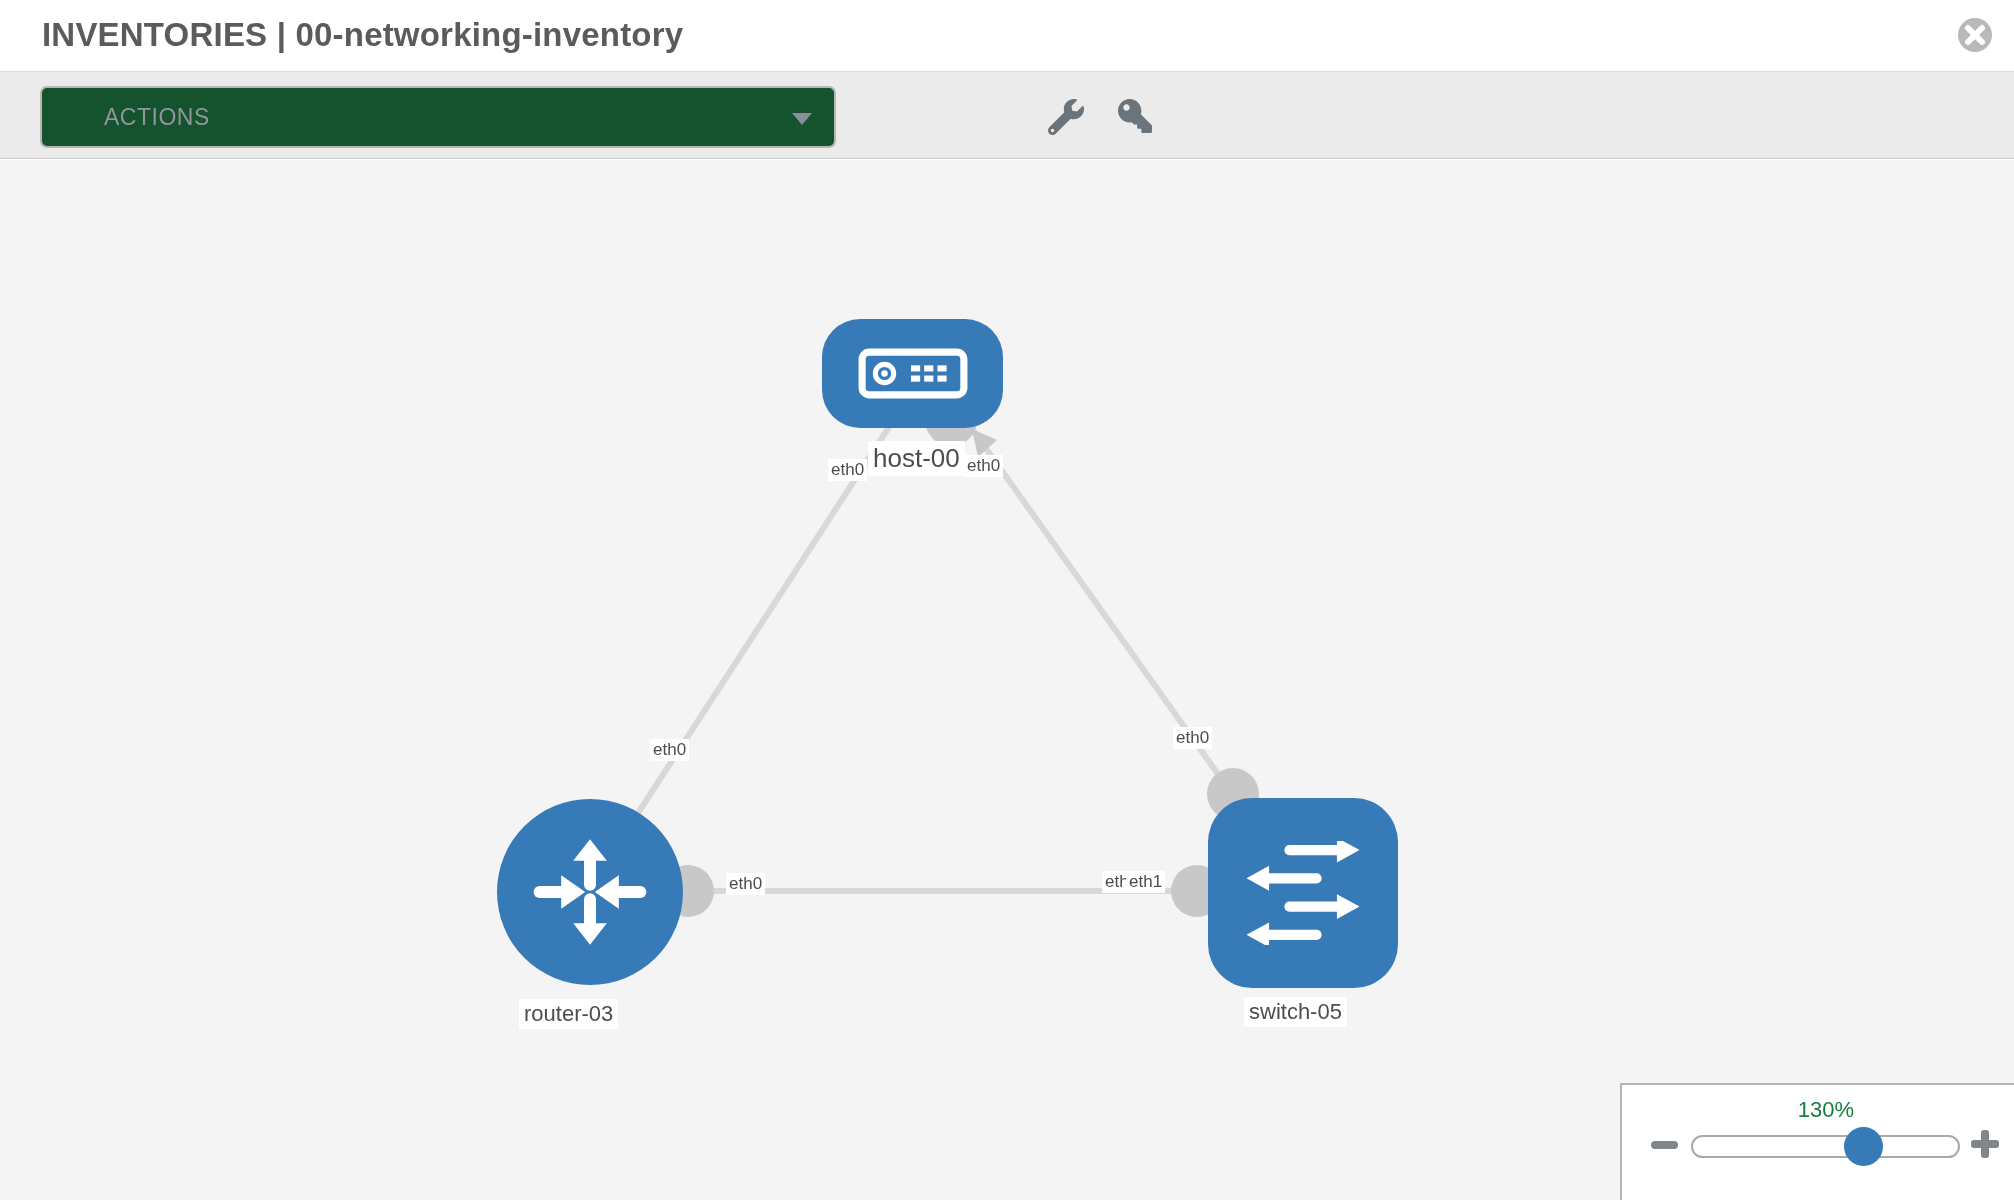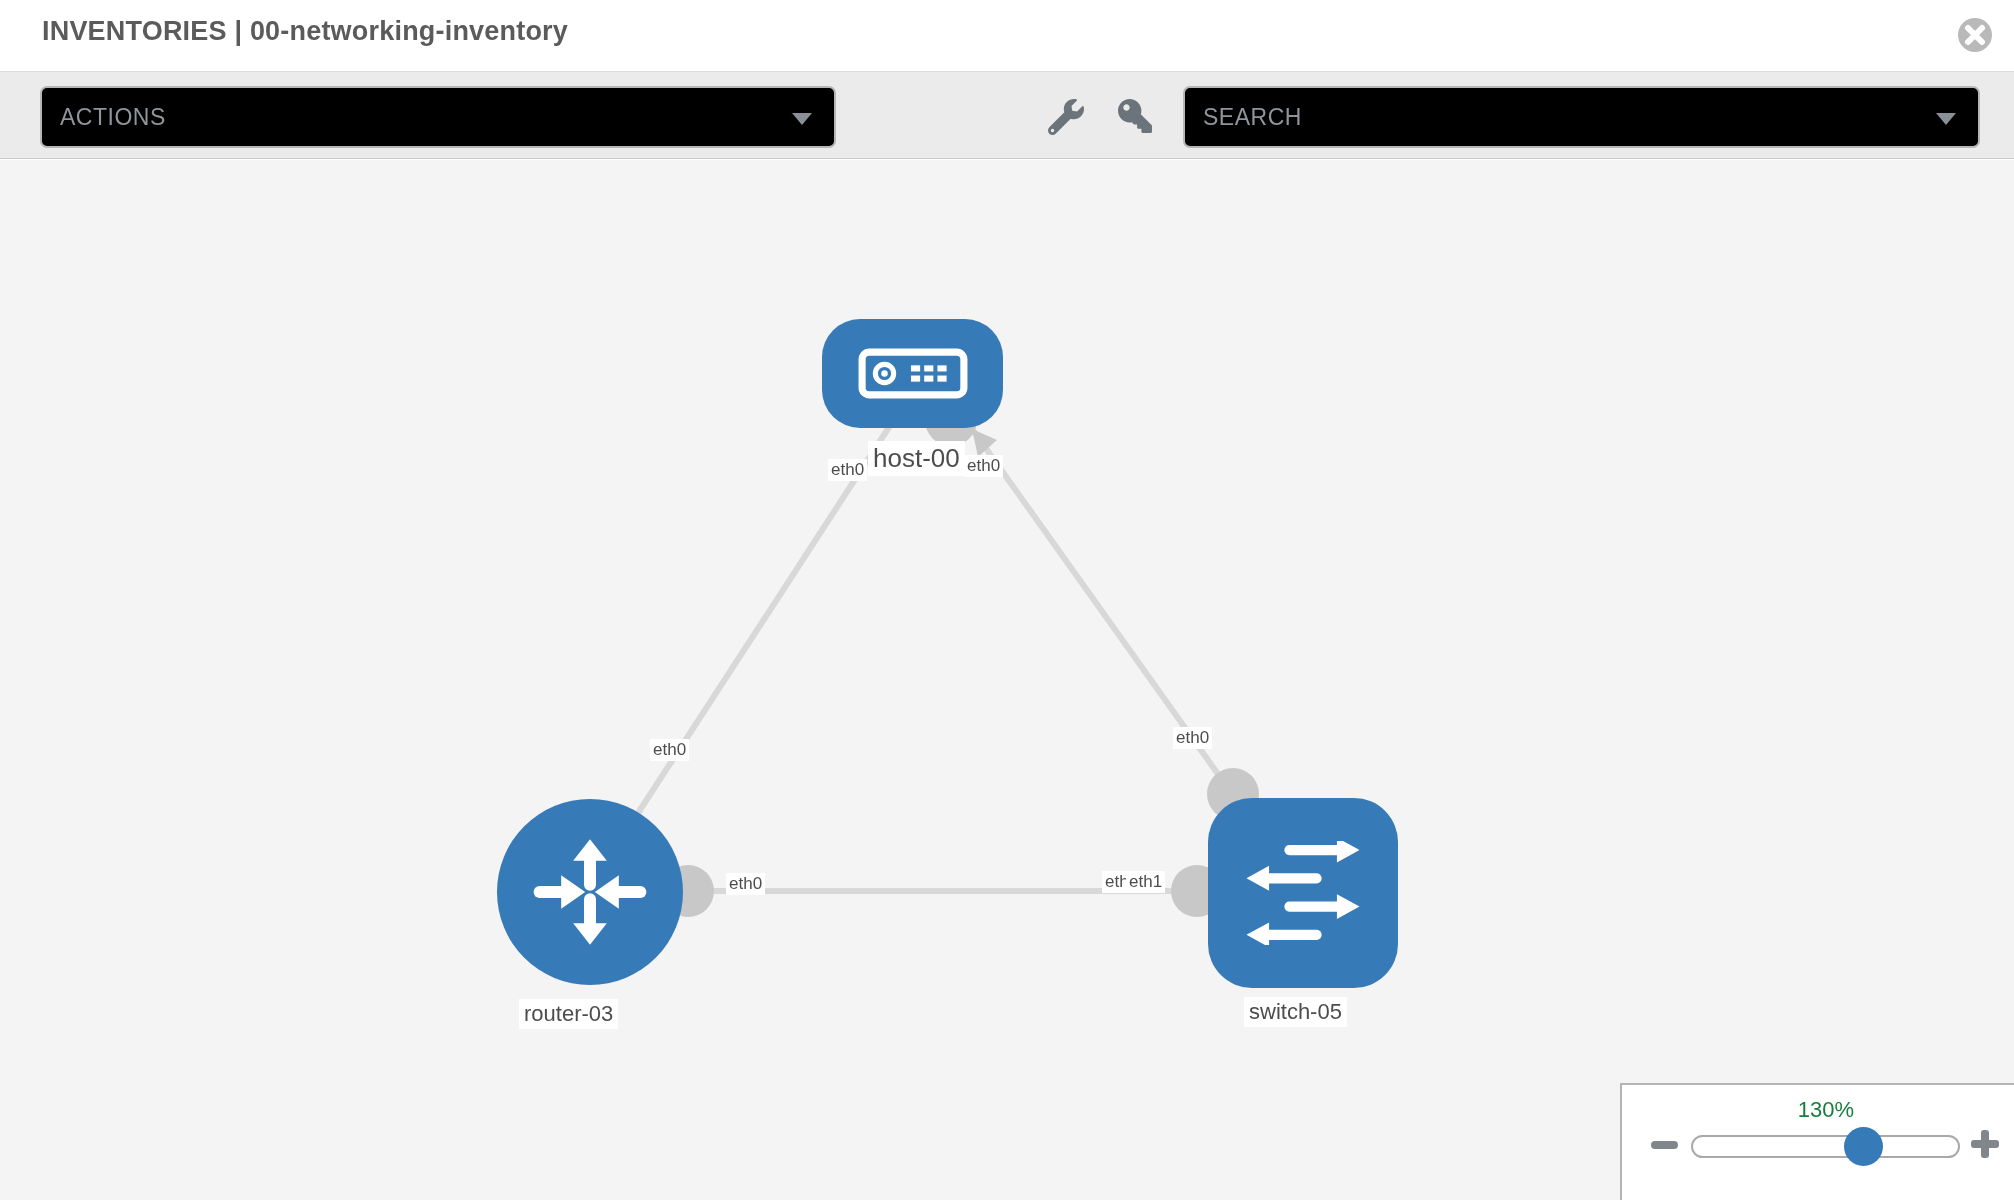--- a/index.html
+++ b/index.html
@@ -1,28 +1,28 @@
 <!DOCTYPE html>
 <html><head>
 <meta charset="utf-8">
 <style>
   * { margin:0; padding:0; box-sizing:border-box; }
   html,body { width:2014px; height:1200px; overflow:hidden;
     font-family:"Liberation Sans","DejaVu Sans",sans-serif; background:#fff; }
 
   
   .header { position:absolute; left:0; top:0; width:2014px; height:71px; background:#ffffff; }
-  .page-title { position:absolute; left:42px; top:16px; font-size:27px; font-weight:bold; color:#5b5b5b; letter-spacing:0.2px; }
+  .page-title { position:absolute; left:42px; top:16px; font-size:33px; font-weight:bold; color:#5b5b5b; letter-spacing:0.2px; }
   .close-btn { position:absolute; right:20px; top:16px; width:38px; height:38px; cursor:pointer; }
 
   
   .toolbar { position:absolute; left:0; top:71px; width:2014px; height:88px;
     background:#ebebeb; border-top:1px solid #dcdcdc; border-bottom:1px solid #c9c9c9; }
-  .dropdown { position:absolute; top:14px; height:62px; background:#000000;
-    border:2px solid #b7b7b7; border-radius:7px; display:flex; align-items:center; cursor:pointer; }
+  .dropdown { position:absolute; top:14px; height:62px; background:#14532d;
+    border:2px solid #b7b7b7; border-radius:7px; display:flex; align-items:center; cursor:pointer;padding-left:44px; }
   .dropdown.actions { left:40px; width:796px; }
   .dropdown.search  { left:1183px; width:797px; }
   .dropdown .dd-label { margin-left:18px; font-size:23px; color:#8f959b; letter-spacing:0.5px; }
   .caret { position:absolute; right:22px; top:25px; width:0; height:0;
     border-left:10px solid transparent; border-right:10px solid transparent; border-top:12px solid #8a9098; }
   .tool-btn { position:absolute; top:27px; width:36px; height:36px; cursor:pointer; }
   .tool-btn.wrench { left:1048px; }
   .tool-btn.key { left:1118px; }
 
   
@@ -88,24 +88,20 @@
     <svg width="36" height="36" viewBox="0 0 512 512">
       <path fill="#6b737b" d="M507.73 109.1c-2.24-9.03-13.54-12.09-20.12-5.51l-74.36 74.36-67.88-11.31-11.31-67.88 74.36-74.36c6.62-6.62 3.43-17.9-5.66-20.16-47.38-11.74-99.55.91-136.58 37.93-39.64 39.64-50.55 97.1-34.05 147.2L18.74 402.76c-24.99 24.99-24.99 65.51 0 90.5 24.99 24.99 65.51 24.99 90.5 0l213.21-213.21c50.12 16.71 107.47 5.68 147.37-34.22 37.07-37.07 49.7-89.32 37.91-136.73zM64 472c-13.25 0-24-10.75-24-24 0-13.26 10.75-24 24-24s24 10.74 24 24c0 13.25-10.75 24-24 24z"></path>
     </svg>
   </div>
   <div class="tool-btn key">
     <svg width="34" height="34" viewBox="0 0 512 512" style="transform:scaleX(-1);">
       <path fill="#6b737b" d="M512 176.001C512 273.203 433.202 352 336 352c-11.22 0-22.19-1.062-32.827-3.069l-24.012 27.014A23.999 23.999 0 0 1 261.223 384H224v40c0 13.255-10.745 24-24 24h-40v40c0 13.255-10.745 24-24 24H24c-13.255 0-24-10.745-24-24v-78.059c0-6.365 2.529-12.47 7.029-16.971l161.802-161.802C163.108 213.814 160 195.271 160 176 160 78.798 238.797.001 335.999 0 433.488-.001 512 78.511 512 176.001zM336 128c0 26.51 21.49 48 48 48s48-21.49 48-48-21.49-48-48-48-48 21.49-48 48z"></path>
     </svg>
   </div>
 
-  <div class="dropdown search">
-    <span class="dd-label">SEARCH</span>
-    <span class="caret"></span>
-  </div>
 </div>
 
 <div class="canvas">
 
   <svg class="links-svg" width="2014" height="1040" viewBox="0 0 2014 1040">
 
     <line x1="893" y1="261" x2="612" y2="693" stroke="#d8d8d8" stroke-width="6"></line>
     <line x1="965" y1="259" x2="1235" y2="638" stroke="#d8d8d8" stroke-width="6"></line>
     <line x1="650" y1="731" x2="1230" y2="731" stroke="#d8d8d8" stroke-width="6"></line>
 

